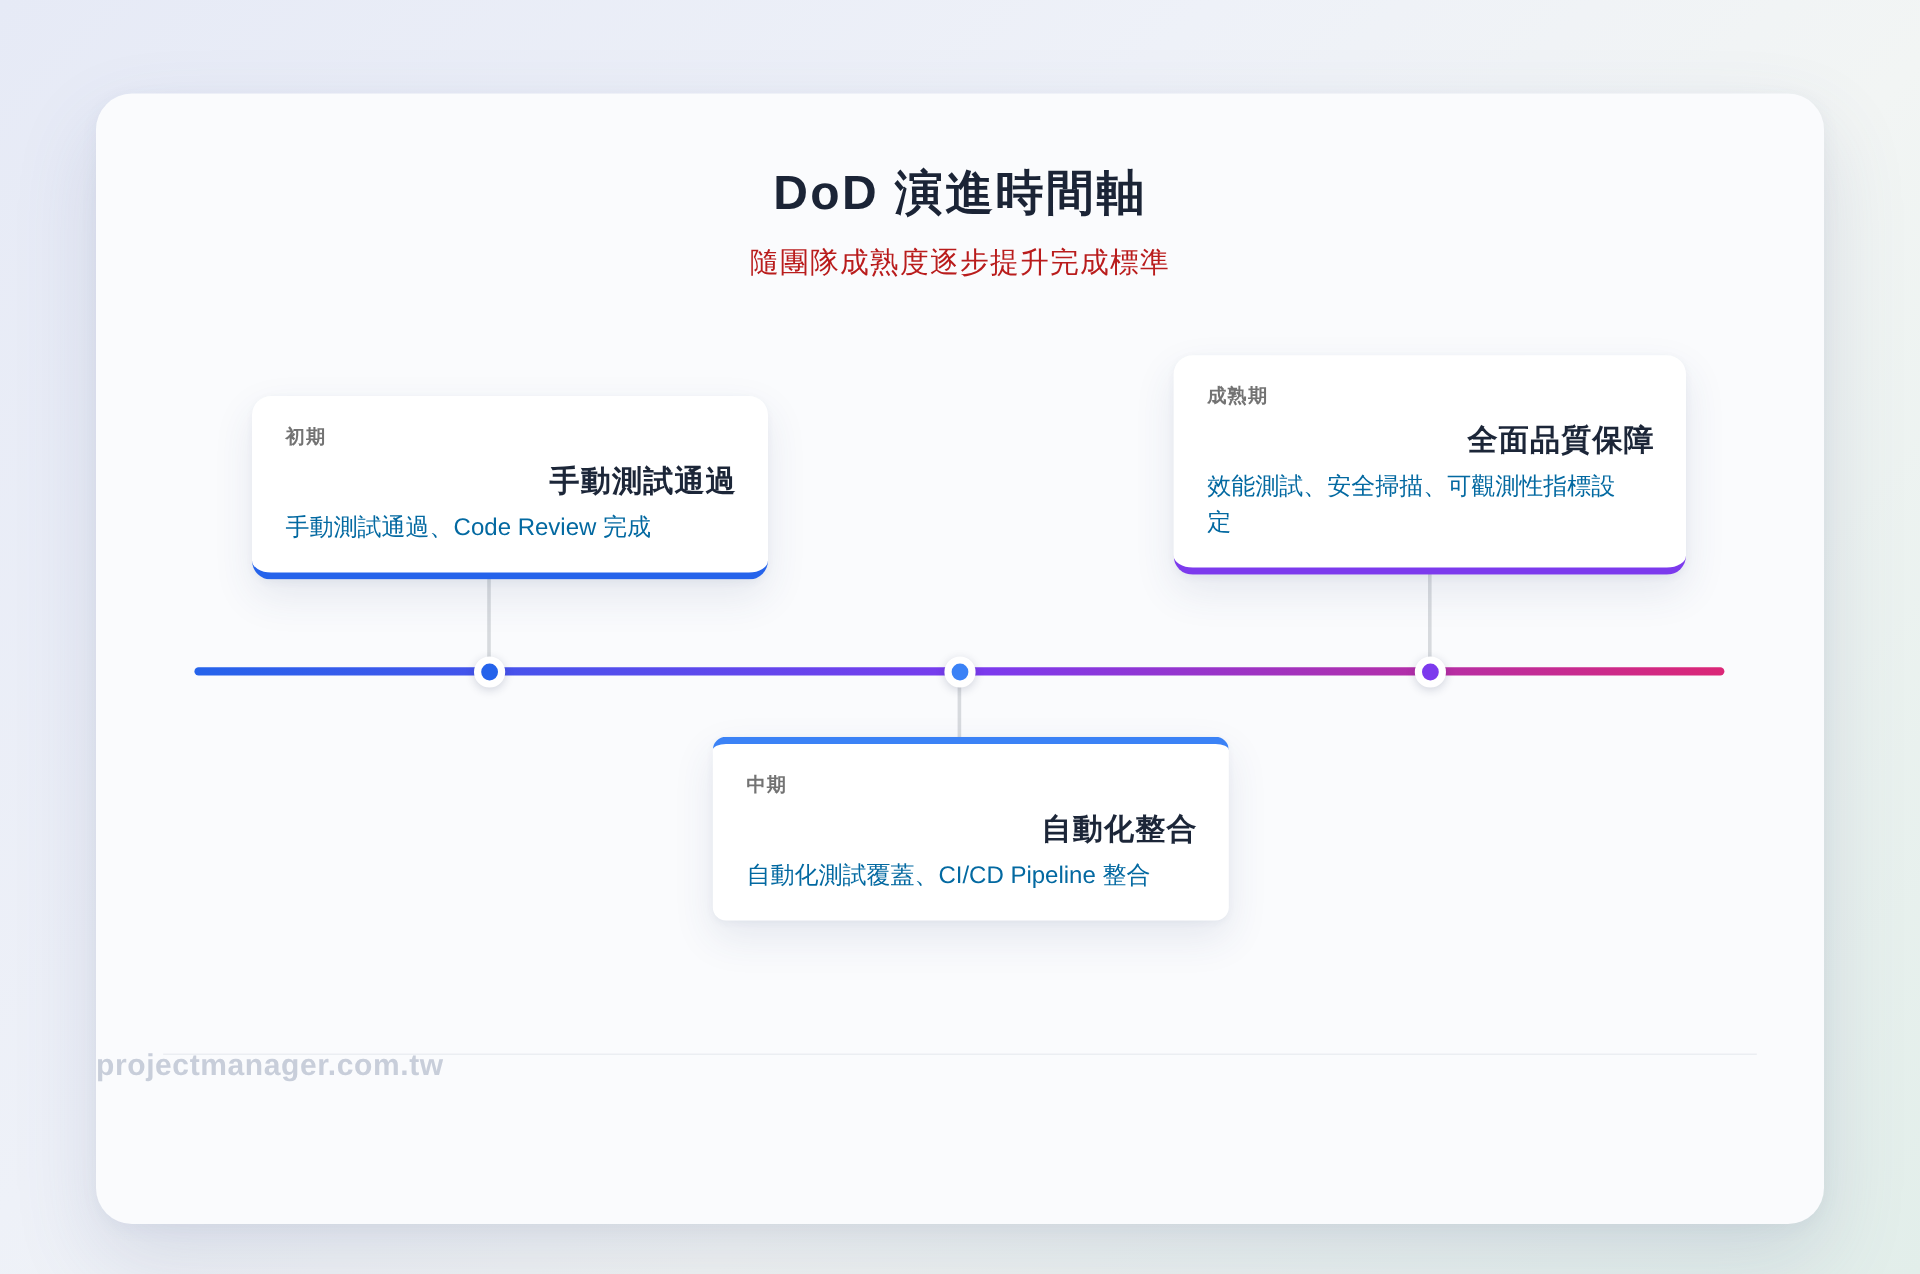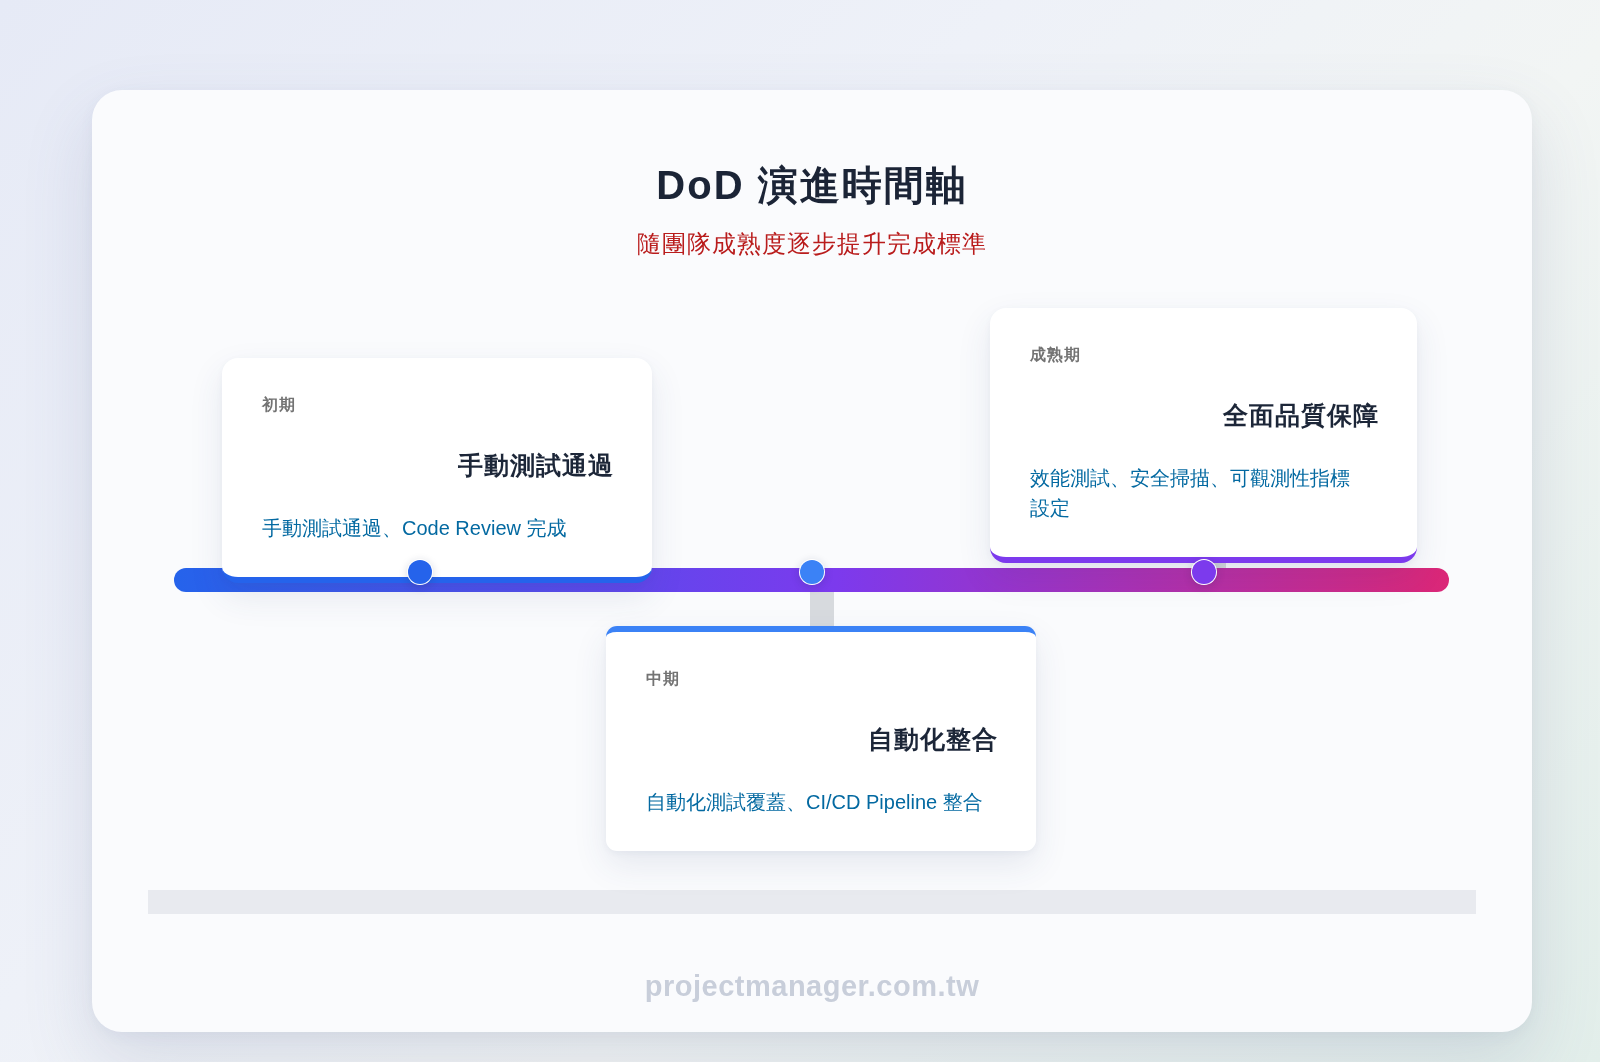--- a/index.html
+++ b/index.html
@@ -1,15 +1,15 @@
 <!DOCTYPE html>
 <html lang="zh-Hant"><head>
 <meta charset="utf-8">
 <style>
-  * { margin: 0; padding: 12px; box-sizing: border-box; }
+  * { margin: 0; padding: 0; box-sizing: border-box; }
   html, body { width: 1600px; height: 1062px; }
   body {
     font-family: "Liberation Sans", "DejaVu Sans", sans-serif;
     background: linear-gradient(135deg, #e6eaf6 0%, #eef1f8 38%, #f2f5f4 62%, #e2eeea 100%);
     position: relative;
     overflow: hidden;
   }
   .panel {
     position: absolute;
     left: 80px; top: 78px;
@@ -70,21 +70,21 @@
   .stage-card {
     position: absolute;
     background: #ffffff;
     border-radius: 16px;
     padding: 24px 26px 22px 28px;
     box-shadow: 0 14px 34px rgba(50, 70, 120, 0.10), 0 2px 6px rgba(50, 70, 120, 0.05);
     z-index: 2;
   }
   .stage-card.above-line { border-bottom: 6px solid #2563eb; }
   .stage-card.below-line { border-top: 6px solid #3b82f6; }
-  .stage-card.s1 { left: 130px; top: 268px; width: 430px; }
+  .stage-card.s1 { left: 130px; top: 252px; width: 430px; }
   .stage-card.s2 { left: 514px; top: 536px; width: 430px; }
   .stage-card.s3 { left: 898px; top: 218px; width: 427px; }
   .phase-label {
     font-size: 16px; line-height: 22px;
     font-weight: 700;
     letter-spacing: 1px;
     color: #737373;
   }
   .stage-title {
     margin-top: 9px;
@@ -102,23 +102,23 @@
   .stage-card.s1 .stage-desc, .stage-card.s2 .stage-desc { white-space: nowrap; }
   .stage-card.s3 .stage-desc { max-width: 354px; }
   .footer-divider {
     position: absolute;
     left: 56px; top: 800px;
     width: 1328px; height: 1px;
     background: #e8eaef;
   }
   .footer-text {
     position: absolute;
-    left: 0; right: 0; top: 866px;
-    text-align: center;
-    font-size: 29px; line-height: 36px;
+    left: 0; right: 0; top: 792px;
+    text-align: left;
+    font-size: 25px; line-height: 36px;
     font-weight: 700;
     letter-spacing: 0.5px;
     color: #c8ceda;
   }
 </style>
 </head>
 <body>
 
 <div class="panel">
 

